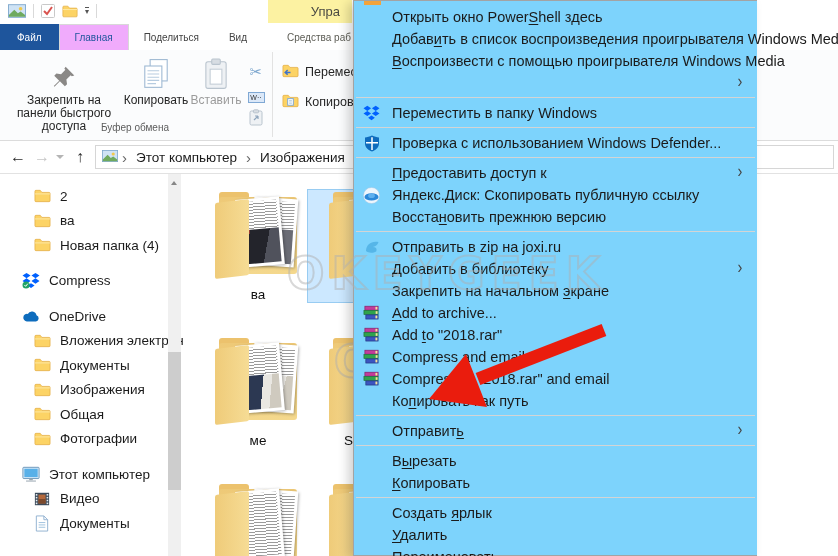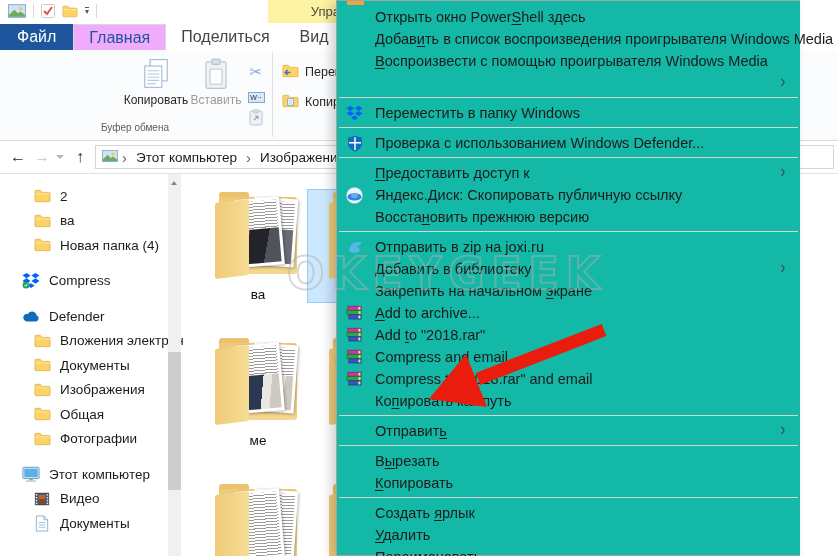--- a/index.html
+++ b/index.html
@@ -9,21 +9,21 @@
   .titlebar{position:absolute;left:0;top:0;width:100%;height:24px;background:#fff}
   .qat{position:absolute;left:8px;top:4px;display:flex;align-items:center;gap:7px}
   .vsep{width:1px;height:14px;background:#d9d9d9}
   .qat-ic{display:flex;align-items:center;justify-content:center}
   .qat-drop{font-size:8px;color:#555;border-top:1.5px solid #555;line-height:6px;padding-top:1px}
   .ctx-header{position:absolute;left:268px;top:0;width:84px;height:23px;background:#fcf2a2;
       color:#4a4a43;font-size:13px;display:flex;align-items:center;justify-content:flex-end;
       padding-right:12px;box-sizing:border-box}
   
   .tabs{position:absolute;left:0;top:24px;width:100%;height:26px;display:flex;align-items:stretch;background:#fff}
-  .tab{padding:0 15px;display:flex;align-items:center;font-size:16px;color:#444;white-space:nowrap}
+  .tab{padding:0 15px;display:flex;align-items:center;font-size:10px;color:#444;white-space:nowrap}
   .tab.file{background:#1e559c;color:#fff;padding:0 17px}
   .tab.active{background:#f0abfc;border:1px solid #d8d8d8;border-bottom:none;color:#1e559c}
   .tab.contextual{margin-left:10px;color:#5d5d55}
   
   .ribbon{position:absolute;left:0;top:50px;width:100%;height:91px;background:#fbfcfd;
       border-bottom:1px solid #dcdcdc;box-sizing:border-box}
   .rb-big{position:absolute;top:6px;display:flex;flex-direction:column;align-items:center;
       font-size:12px;line-height:13px;text-align:center;color:#262626}
   #pin-btn{left:6px;width:116px}
   #copy-btn{left:124px;width:64px}
@@ -86,21 +86,21 @@
   .fold.dark .pic{top:3px;background:#2b2e34}
   .fold.docs .txt{height:92%}
   .fold.photo .pic{top:3px;background:linear-gradient(180deg,#b3ada3 0 40%,#6e6962)}
   
   .wm{position:absolute;font-weight:bold;font-size:44px;letter-spacing:7px;white-space:nowrap;
       color:transparent;-webkit-text-stroke:2px rgba(175,175,175,.8);opacity:.6;
       font-family:"DejaVu Sans",sans-serif}
   #wm1{left:287px;top:248px;z-index:60}
   #wm2{left:334px;top:336px;z-index:5}
   
-  .menu{position:absolute;left:336px;top:0;width:464px;height:556px;background:#14b8a6;
+  .menu{position:absolute;left:353px;top:0;width:404px;height:556px;background:#7dd3fc;
       border:1px solid #a3a3a3;border-right:none;box-sizing:border-box;z-index:50;
       box-shadow:-5px 3px 10px rgba(0,0,0,.18);padding-top:5px}
   .frag{position:absolute;left:10px;top:0;width:17px;height:4px;background:#f2a33c}
   .mi{position:relative;height:22px;display:flex;align-items:center;padding-left:38px;
       font-size:14.5px;white-space:nowrap;color:#1b1b1b}
   .mi .ico{position:absolute;left:8px;top:2px;width:19px;height:18px;display:flex;align-items:center;justify-content:center}
   .mi .chev{position:absolute;right:14px;top:50%;transform:translateY(-56%) scaleX(.8);font-size:18px;color:#454545}
   .msep{height:8px;position:relative}
   .msep::after{content:"";position:absolute;left:2px;right:2px;top:3px;border-top:1px solid #d4d4d4}
   u{text-decoration-thickness:1px;text-underline-offset:2px}
@@ -141,20 +141,28 @@
 
   <div class="tabs">
       <div class="tab file">Файл</div>
       <div class="tab active">Главная</div>
       <div class="tab normal">Поделиться</div>
       <div class="tab normal">Вид</div>
       <div class="tab contextual">Средства раб</div>
     </div>
 
   <div class="ribbon">
+    <div class="rb-big" id="pin-btn">
+      <span class="ric">
+        <svg width="26" height="26" viewBox="0 0 24 24">
+            <path d="M13.5 2.5 L21.5 10.5 L19.2 11.3 L18.2 10.3 L14.2 14.3 L14.8 18.6 L12.8 20.6 L8.2 16 L3.2 21 L2.6 20.4 L7.6 15.4 L3 10.8 L5 8.8 L9.3 9.4 L13.3 5.4 L12.3 4.4 Z" fill="#8a8886"></path>
+          </svg>
+      </span>
+      <span>Закрепить на панели быстрого доступа</span>
+    </div>
     <div class="rb-big" id="copy-btn">
       <span class="ric">
         <svg width="30" height="32" viewBox="0 0 28 30">
             <rect x="8.5" y="1.5" width="16" height="20" fill="#fff" stroke="#9db8d2"></rect>
             <rect x="3.5" y="7.5" width="16" height="20" fill="#fff" stroke="#9db8d2"></rect>
             <path d="M6 12 h11 M6 15 h11 M6 18 h11 M6 21 h11 M6 24 h8" stroke="#b7cce0"></path>
           </svg>
       </span>
       <span>Копировать</span>
     </div>
@@ -264,21 +272,21 @@
           </svg>
         </span>
         <span>Compress</span>
       </div>
       <div class="side-item l1 gap">
         <span class="side-ic">
           <svg width="20" height="13" viewBox="0 0 24 14">
             <path d="M6.5 13.5 a5 5 0 1 1 1.2-9.9 A6.2 6.2 0 0 1 19.3 5.2 a4.3 4.3 0 0 1 -.6 8.3 Z" fill="#0d6cbd"></path>
           </svg>
         </span>
-        <span>Defender</span>
+        <span>OneDrive</span>
       </div>
       <div class="side-item l2">
         <span class="side-ic">
           <svg width="17" height="14" viewBox="0 0 18 14">
             <path d="M1 2 a1 1 0 0 1 1 -1 h4.6 l1.8 2.2 H16 a1 1 0 0 1 1 1 V12 a1 1 0 0 1 -1 1 H2 a1 1 0 0 1 -1 -1 Z" fill="#fcd365" stroke="#e3ad45" stroke-width="0.8"></path>
             <path d="M1 4.8 H17" stroke="#fde9a8"></path>
           </svg>
         </span>
         <span>Вложения электронной</span>
       </div>

